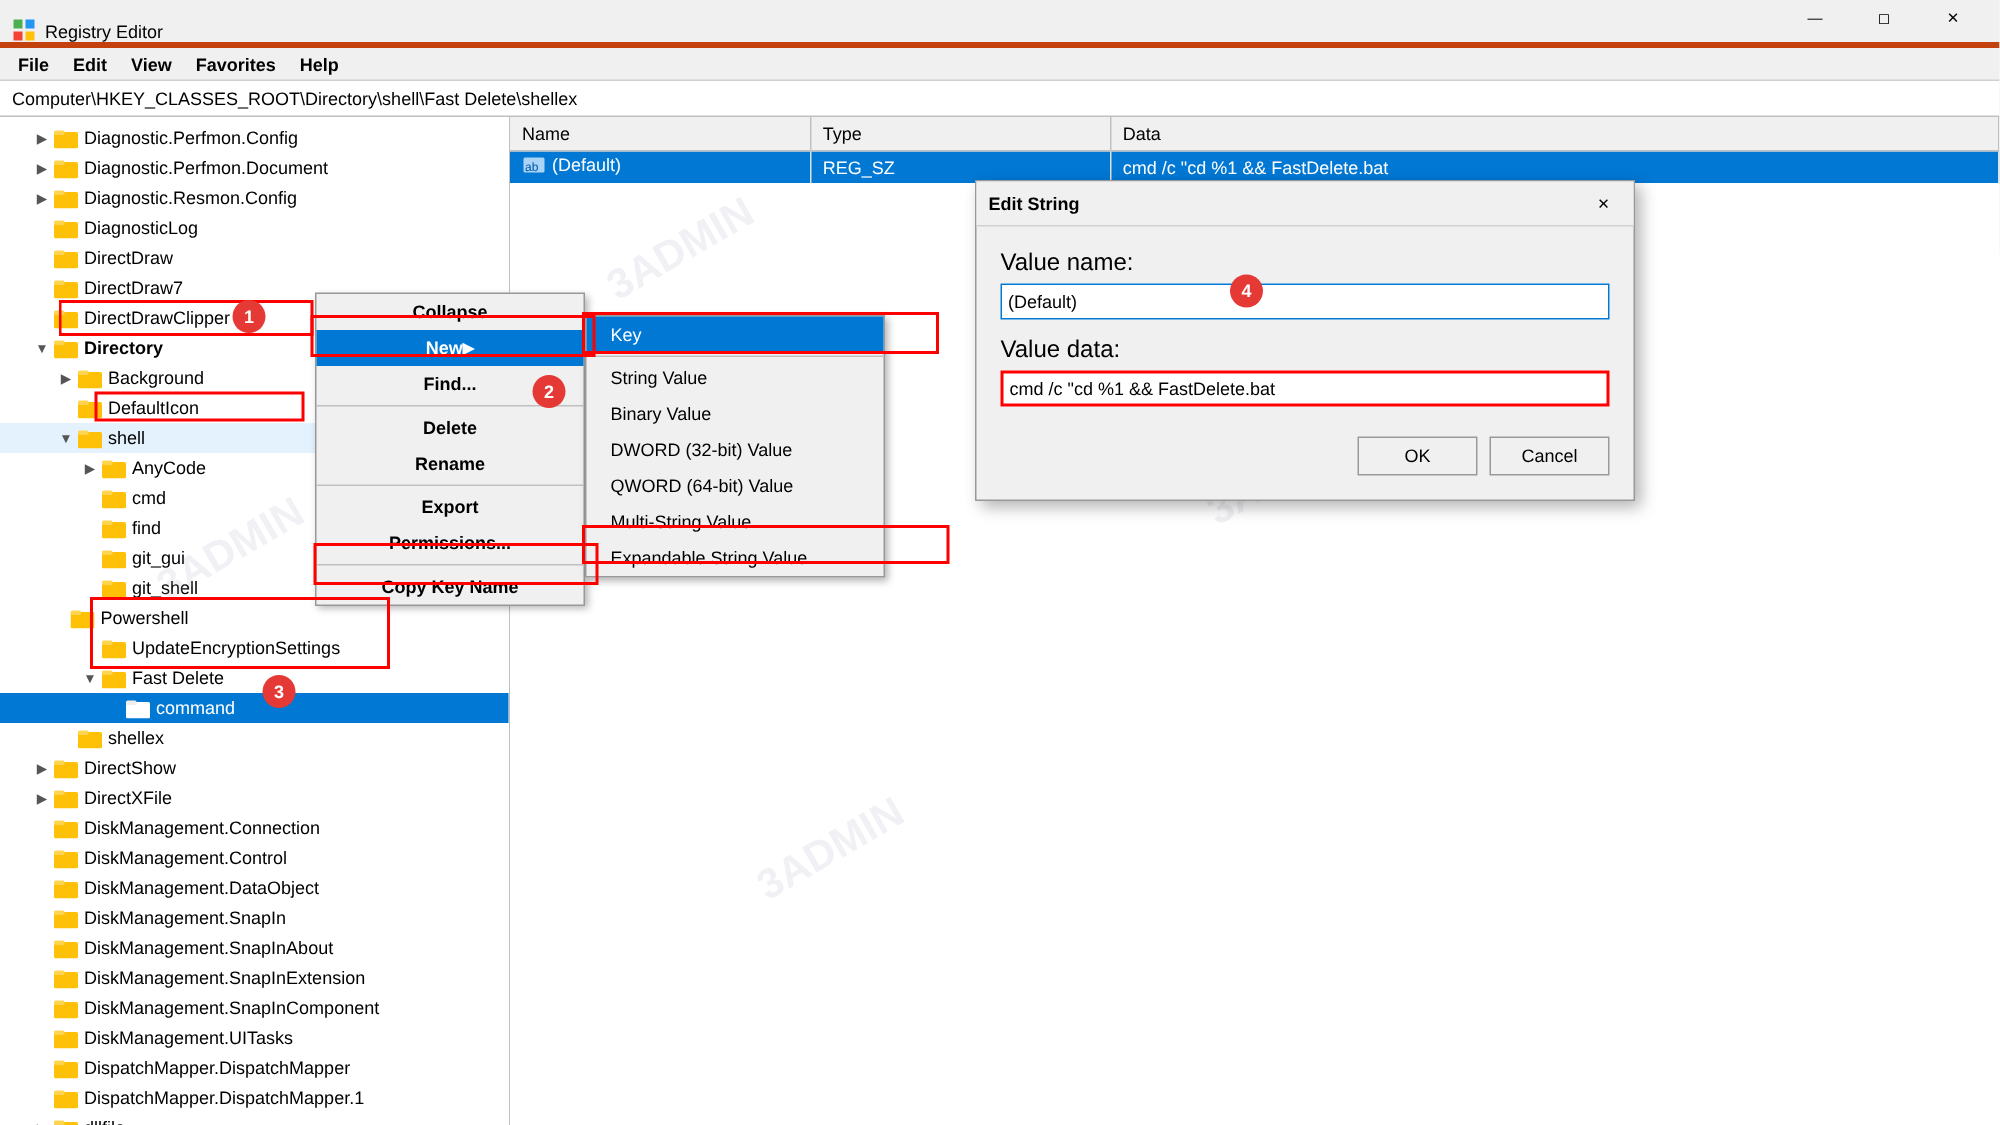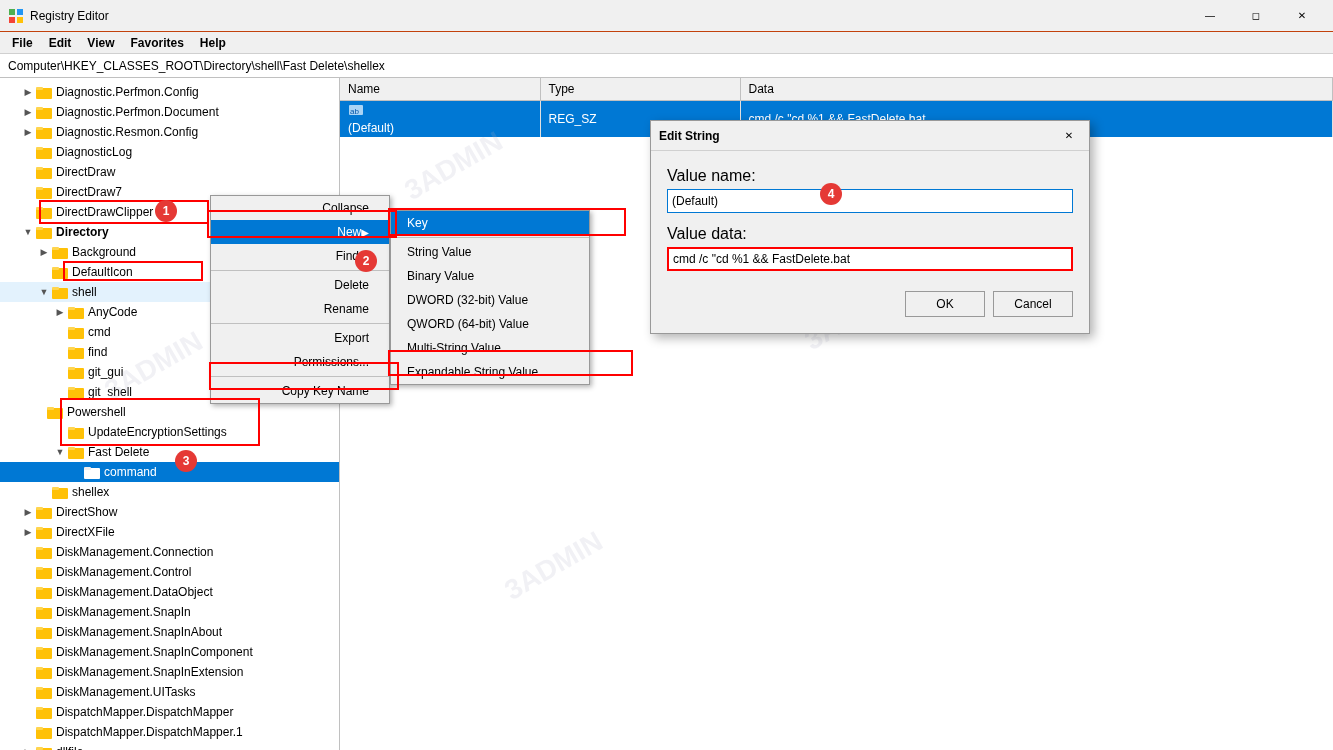--- a/index.html
+++ b/index.html
@@ -11,23 +11,23 @@
       height: 750px;
       overflow: hidden;
       position: relative;
     }
 
     
     .title-bar {
       background: #f0f0f0;
       height: 32px;
       display: flex;
-      align-items: center;
+      align-items: flex-end;
       padding: 0 8px;
-      border-bottom: 1px solid #c2410c;
+      border-bottom: 4px solid #c2410c;
       user-select: none;
     }
     .title-bar-icon {
       width: 16px;
       height: 16px;
       margin-right: 6px;
       display: flex;
       align-items: center;
       justify-content: center;
     }
@@ -164,22 +164,23 @@
       z-index: 100;
       left: 210px;
       top: 195px;
     }
     .context-menu-item {
       padding: 4px 20px;
       cursor: pointer;
       font-size: 12px;
       display: flex;
       align-items: center;
-      justify-content: flex-end;
+      justify-content: center;
       height: 24px;
+      font-weight: bold;
     }
     .context-menu-item.highlighted { background: #0078d4; color: #fff; }
     .context-menu-separator {
       height: 1px;
       background: #c0c0c0;
       margin: 2px 0;
     }
     .context-menu-arrow { font-size: 10px; }
 
     
@@ -584,29 +585,29 @@
           <rect x="0" y="2" width="7" height="3" rx="1" fill="#FFD54F"></rect>
         </svg>
       <span>DiskManagement.SnapInAbout</span>
     </div>
     <div class="tree-item" style="padding-left:20px">
       <span class="tree-expand" style="visibility:hidden">▶</span>
       <svg class="folder-svg" viewBox="0 0 16 14">
           <rect x="0" y="3" width="16" height="11" rx="1" fill="#FFC107"></rect>
           <rect x="0" y="2" width="7" height="3" rx="1" fill="#FFD54F"></rect>
         </svg>
+      <span>DiskManagement.SnapInExtension</span>
+    </div>
+    <div class="tree-item" style="padding-left:20px">
+      <span class="tree-expand" style="visibility:hidden">▶</span>
+      <svg class="folder-svg" viewBox="0 0 16 14">
+          <rect x="0" y="3" width="16" height="11" rx="1" fill="#FFC107"></rect>
+          <rect x="0" y="2" width="7" height="3" rx="1" fill="#FFD54F"></rect>
+        </svg>
       <span>DiskManagement.SnapInComponent</span>
-    </div>
-    <div class="tree-item" style="padding-left:20px">
-      <span class="tree-expand" style="visibility:hidden">▶</span>
-      <svg class="folder-svg" viewBox="0 0 16 14">
-          <rect x="0" y="3" width="16" height="11" rx="1" fill="#FFC107"></rect>
-          <rect x="0" y="2" width="7" height="3" rx="1" fill="#FFD54F"></rect>
-        </svg>
-      <span>DiskManagement.SnapInExtension</span>
     </div>
     <div class="tree-item" style="padding-left:20px">
       <span class="tree-expand" style="visibility:hidden">▶</span>
       <svg class="folder-svg" viewBox="0 0 16 14">
           <rect x="0" y="3" width="16" height="11" rx="1" fill="#FFC107"></rect>
           <rect x="0" y="2" width="7" height="3" rx="1" fill="#FFD54F"></rect>
         </svg>
       <span>DiskManagement.UITasks</span>
     </div>
     <div class="tree-item" style="padding-left:20px">
@@ -641,21 +642,21 @@
       <thead>
         <tr>
           <th style="width:200px">Name</th>
           <th style="width:200px">Type</th>
           <th>Data</th>
         </tr>
       </thead>
       <tbody>
         <tr class="selected">
           <td>
-            <span style="display:inline-flex;align-items:flex-start;gap:4px;flex-direction:column;">
+            <span style="display:inline-flex;align-items:flex-end;gap:4px;">
               <svg width="16" height="14" viewBox="0 0 16 14">
                   <rect x="1" y="2" width="14" height="10" rx="1" fill="#aad4f5"></rect>
                   <text x="2" y="11" font-size="8" fill="#0055aa">ab</text>
                 </svg>
               <span>(Default)</span>
             </span>
           </td>
           <td>REG_SZ</td>
           <td>cmd /c "cd %1 &amp;&amp; FastDelete.bat</td>
         </tr>

